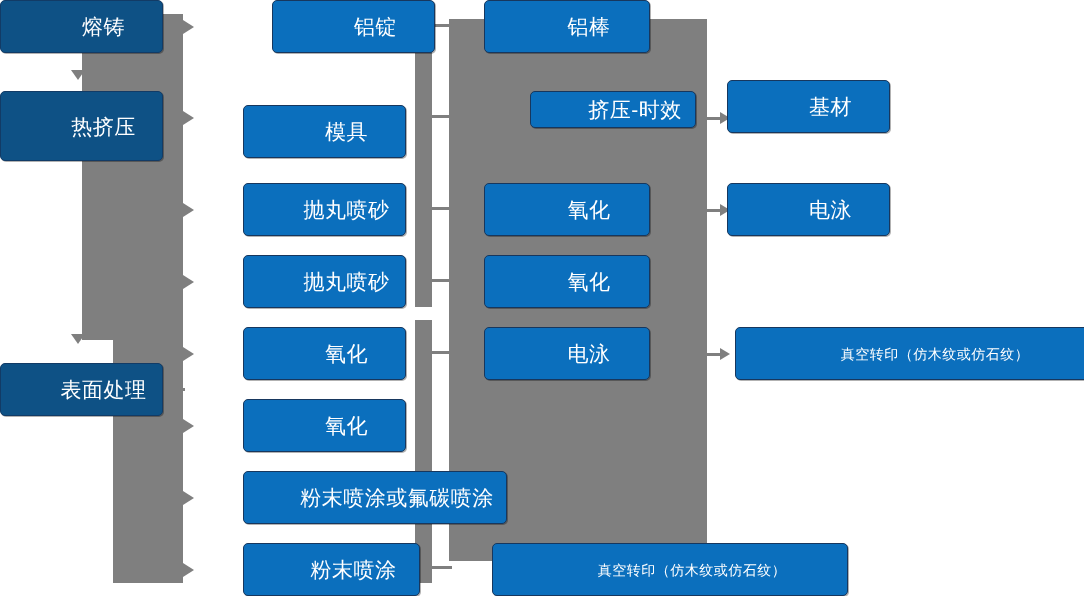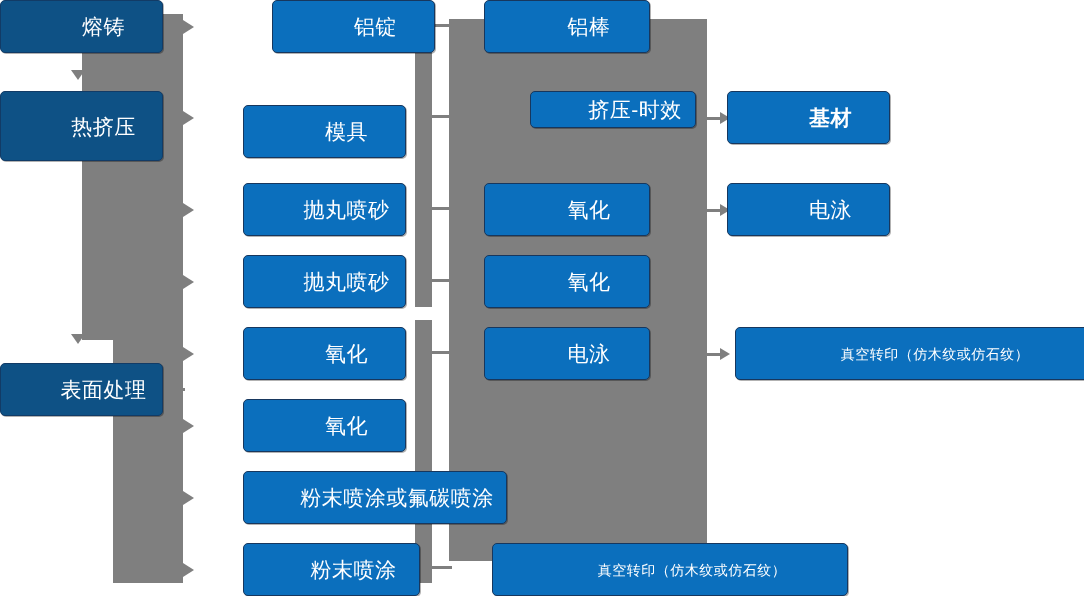--- a/index.html
+++ b/index.html
@@ -161,17 +161,17 @@
   <div class="box mid" style="left:243px; top:471px; width:264px; height:53px;">粉末喷涂或氟碳喷涂</div>
   <div class="box mid" style="left:243px; top:543px; width:177px; height:53px;">粉末喷涂</div>
 
   <div class="box mid" style="left:484px; top:0px; width:166px; height:53px;">铝棒</div>
   <div class="box mid" style="left:484px; top:91px; width:166px; height:37px;margin-left:46px;">挤压-时效</div>
   <div class="box mid" style="left:484px; top:183px; width:166px; height:53px;">氧化</div>
   <div class="box mid" style="left:484px; top:255px; width:166px; height:53px;">氧化</div>
   <div class="box mid" style="left:484px; top:327px; width:166px; height:53px;">电泳</div>
   <div class="box mid wide" style="left:484px; top:543px; width:356px; height:53px;">真空转印（仿木纹或仿石纹）</div>
 
-  <div class="box mid" style="left:727px; top:91px; width:163px; height:53px;font-weight:bold;">基材</div>
+  <div class="box mid" style="left:727px; top:80px; width:163px; height:53px;">基材</div>
   <div class="box mid" style="left:727px; top:183px; width:163px; height:53px;">电泳</div>
   <div class="box mid wide" style="left:727px; top:327px; width:356px; height:53px;">真空转印（仿木纹或仿石纹）</div>
 
 </div>
 
 </body></html>

